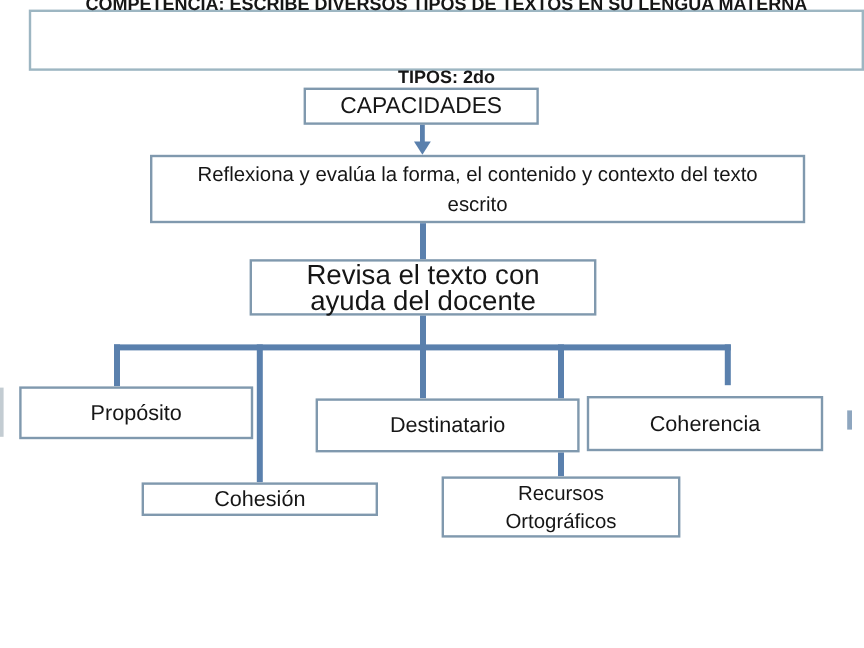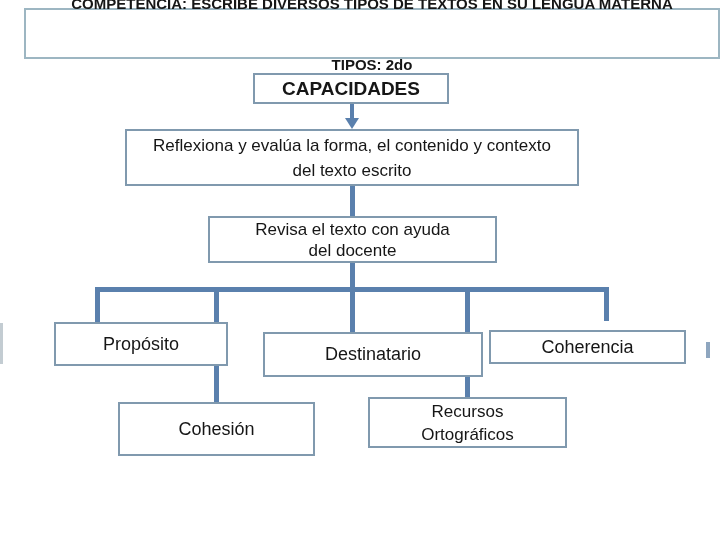--- a/index.html
+++ b/index.html
@@ -24,35 +24,35 @@
     text-align: center;
     gap: 40px;
   }
   .header-box {
     left: 24px; top: 8px; width: 696px; height: 51px;
     border-color: var(--border_light, #9db6c2);
     font-weight: bold; font-size: 15px; line-height: 21px;
   }
   .capacidades-box {
     left: 253px; top: 73px; width: 196px; height: 31px;
-    font-weight: bold; font-size: 19px; justify-content: center;
+    font-weight: normal; font-size: 19px; justify-content: center;
   }
   .reflexiona-box {
-    left: 125px; top: 129px; width: 454px; height: 57px;
+    left: 125px; top: 129px; width: 546px; height: 57px;
     font-size: 17px; line-height: 25px; padding: 0 14px;
   }
   .revisa-box {
     left: 208px; top: 216px; width: 289px; height: 47px;
-    font-size: 17px; line-height: 21px; padding: 0 36px;
+    font-size: 23px; line-height: 21px; padding: 0 36px;
   }
   .leaf { font-size: 18px; }
-  .proposito-box    { left: 16px;  top: 322px; width: 174px; height: 44px; margin-left: 38px; }
+  .proposito-box    { left: 16px;  top: 322px; width: 195px; height: 44px; }
   .destinatario-box { left: 263px; top: 332px; width: 220px; height: 45px; }
-  .coherencia-box   { left: 489px; top: 330px; width: 197px; height: 34px; }
-  .cohesion-box     { left: 118px; top: 402px; width: 197px; height: 54px; }
+  .coherencia-box   { left: 489px; top: 330px; width: 197px; height: 46px; }
+  .cohesion-box     { left: 118px; top: 402px; width: 197px; height: 28px; }
   .recursos-box     { left: 368px; top: 397px; width: 199px; height: 51px;
                       font-size: 17px; line-height: 23px; padding: 0 30px; justify-content: center; }
   .line {
     position: absolute;
     background: var(--connector, #5a80ad);
   }
   .arrow-shaft { left: 350px; top: 104px; width: 4px; height: 16px; }
   .arrow-head {
     position: absolute; left: 345px; top: 118px;
     width: 0; height: 0;

